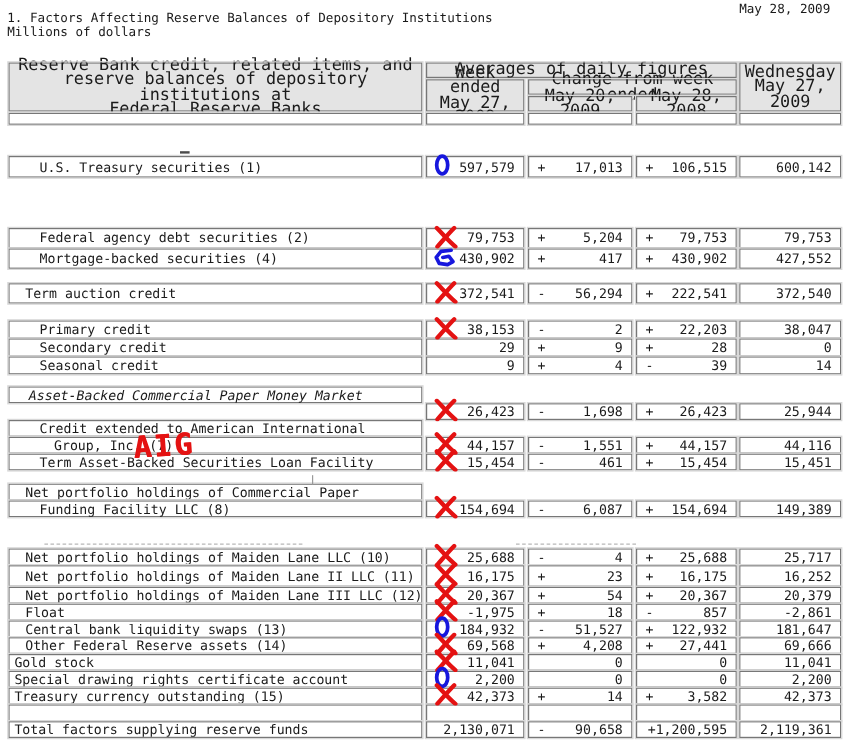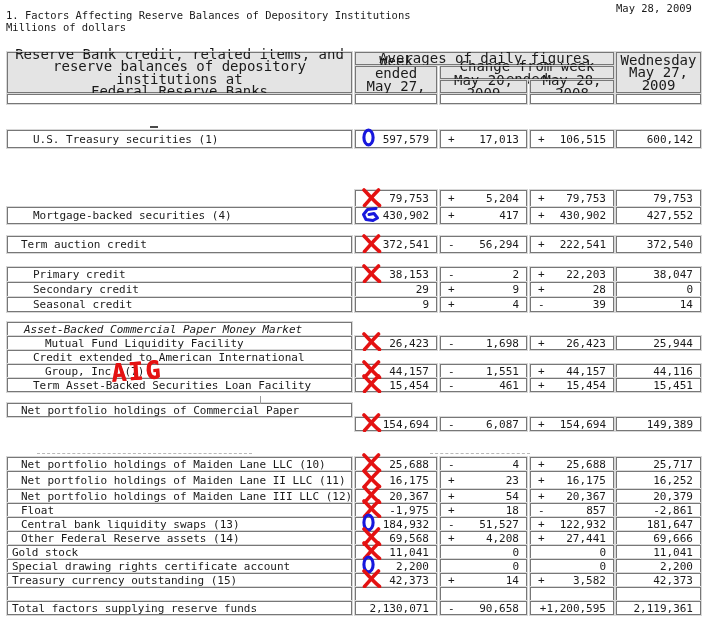--- a/index.html
+++ b/index.html
@@ -105,20 +105,23 @@
               <span class="sign">+</span>
               <span class="val">106,515</span>
             </div>
             <div class="cell numcell c4">
               <span class="val">600,142</span>
             </div>
           </div>
         </div>
         <div class="grp" style="top: 190px;">
           <div class="row" style="height: 17px;">
+            <div class="cell c0 lblcell">
+              <span class="lbl" style="padding-left: 25px;">Federal agency debt securities (2)</span>
+            </div>
             <div class="cell numcell c1">
               <span class="val">79,753</span>
               <span class="mark"><svg width="21" height="19" viewBox="0 0 21 19">
       <path d="M3 2 C 8 7, 13 13, 18.5 17.5" stroke="#e41212" stroke-width="3.6" fill="none" stroke-linecap="round"></path>
       <path d="M17.5 2 C 12.5 7, 8 12.5, 3.5 17.5" stroke="#e41212" stroke-width="3.6" fill="none" stroke-linecap="round"></path>
                 </svg></span>
             </div>
             <div class="cell chgcell c2">
               <span class="sign">+</span>
               <span class="val">5,204</span>
@@ -242,23 +245,20 @@
             </div>
           </div>
         </div>
         <div class="grp" style="top: 322px;">
           <div class="row" style="height: 14px;">
             <div class="cell c0 lblcell">
               <span class="lbl" style="padding-left: 16px; font-style: italic;">Asset-Backed Commercial Paper Money Market</span>
             </div>
           </div>
           <div class="row" style="height: 14px;">
-            <div class="cell c0 lblcell">
-              <span class="lbl" style="padding-left: 37px;">Mutual Fund Liquidity Facility</span>
-            </div>
             <div class="cell numcell c1">
               <span class="val">26,423</span>
               <span class="mark"><svg width="21" height="19" viewBox="0 0 21 19">
       <path d="M3 2 C 8 7, 13 13, 18.5 17.5" stroke="#e41212" stroke-width="3.6" fill="none" stroke-linecap="round"></path>
       <path d="M17.5 2 C 12.5 7, 8 12.5, 3.5 17.5" stroke="#e41212" stroke-width="3.6" fill="none" stroke-linecap="round"></path>
                 </svg></span>
             </div>
             <div class="cell chgcell c2">
               <span class="sign">-</span>
               <span class="val">1,698</span>
@@ -324,20 +324,23 @@
             </div>
           </div>
         </div>
         <div class="grp" style="top: 403px;">
           <div class="row" style="height: 14px;">
             <div class="cell c0 lblcell">
               <span class="lbl" style="padding-left: 13px;">Net portfolio holdings of Commercial Paper</span>
             </div>
           </div>
           <div class="row" style="height: 14px;">
+            <div class="cell c0 lblcell">
+              <span class="lbl" style="padding-left: 25px;">Funding Facility LLC (8)</span>
+            </div>
             <div class="cell numcell c1">
               <span class="val">154,694</span>
               <span class="mark"><svg width="21" height="19" viewBox="0 0 21 19">
       <path d="M3 2 C 8 7, 13 13, 18.5 17.5" stroke="#e41212" stroke-width="3.6" fill="none" stroke-linecap="round"></path>
       <path d="M17.5 2 C 12.5 7, 8 12.5, 3.5 17.5" stroke="#e41212" stroke-width="3.6" fill="none" stroke-linecap="round"></path>
                 </svg></span>
             </div>
             <div class="cell chgcell c2">
               <span class="sign">-</span>
               <span class="val">6,087</span>

